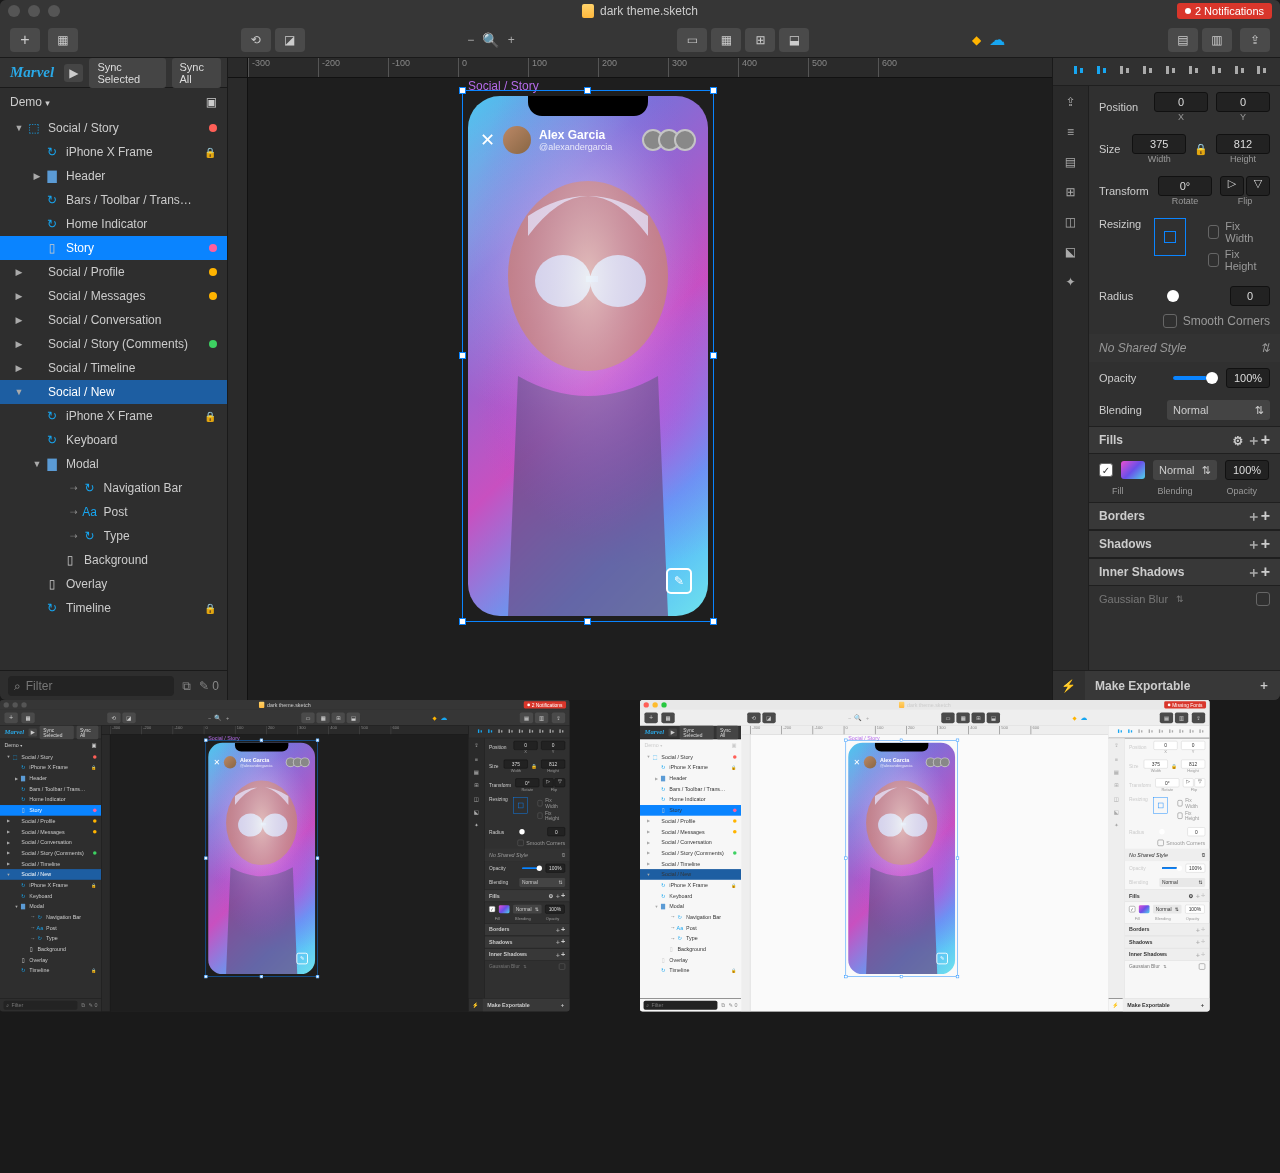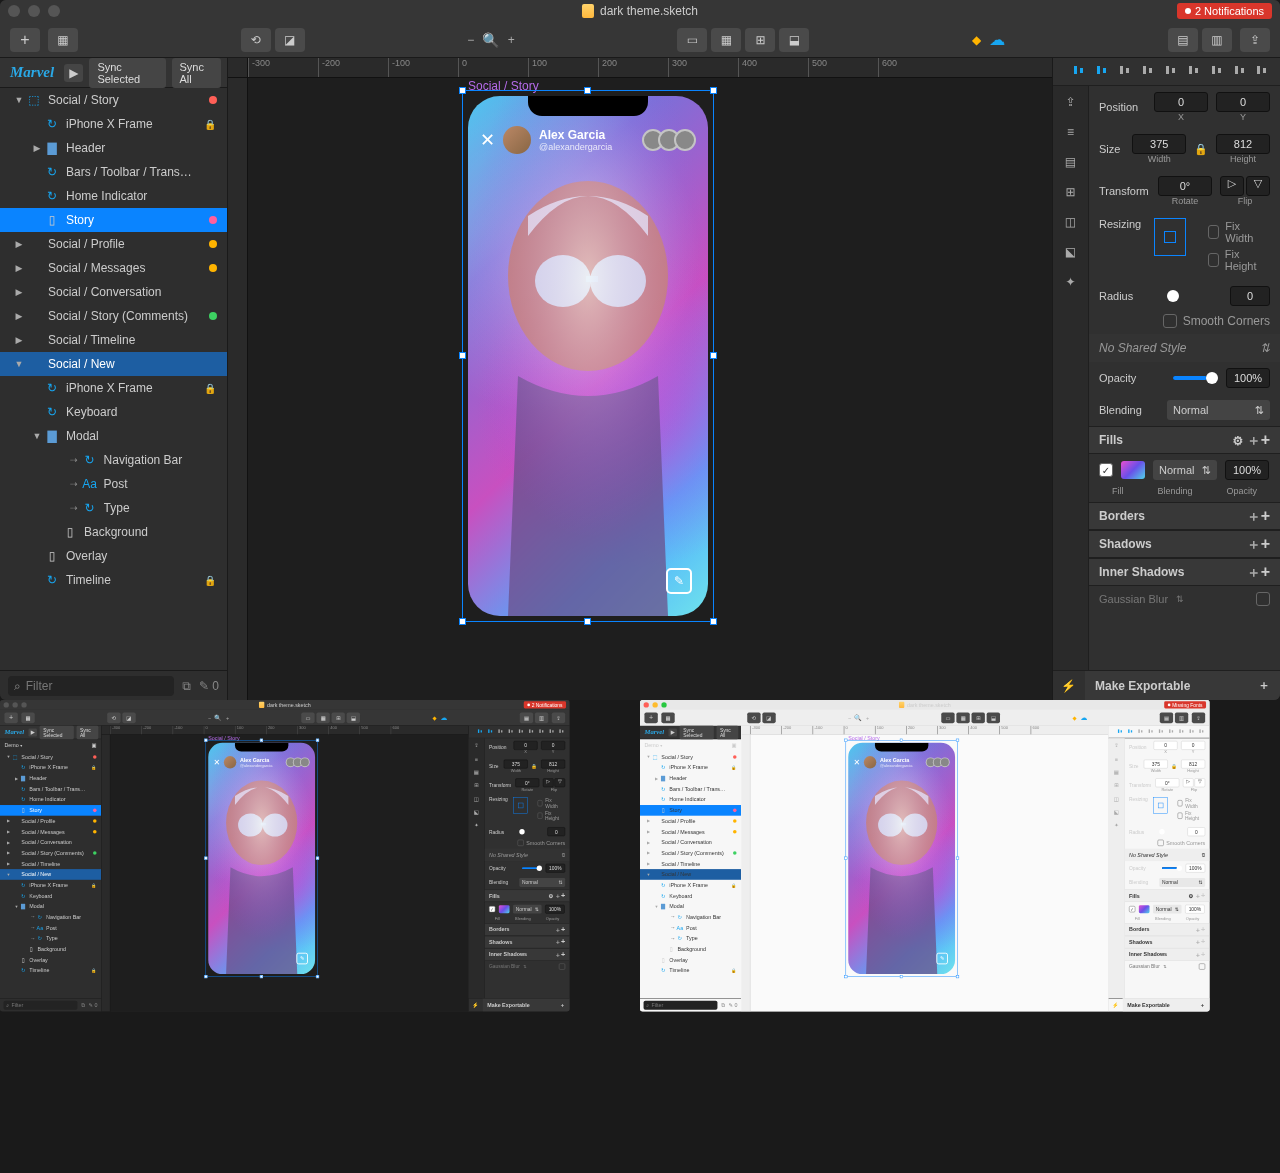--- a/index.html
+++ b/index.html
@@ -168,20 +168,24 @@
       </div>
       <div class="tbtn">⇪</div>
     </div>
     <div class="body">
       <div class="left">
         <div class="leftheader">
           <span class="marvel">Marvel</span>
           <span style="padding:2px 5px;background:#454545;border-radius:3px;color:#ccc">▶</span>
           <span class="smbtn">Sync Selected</span>
           <span class="smbtn">Sync All</span>
+        </div>
+        <div class="pagesel">
+          <span><span>Demo</span> <span style="font-size:9px">▾</span></span>
+          <span>▣</span>
         </div>
         <div class="tree">
             <div class="row" style="padding-left:14px">
       <span class="caret">▼</span>
 
       <span class="icon artboard-ico">⬚</span>
       <span class="lbl">Social / Story</span>
 
       <span class="dot" style="background:#ff5f57"></span>
     </div>

